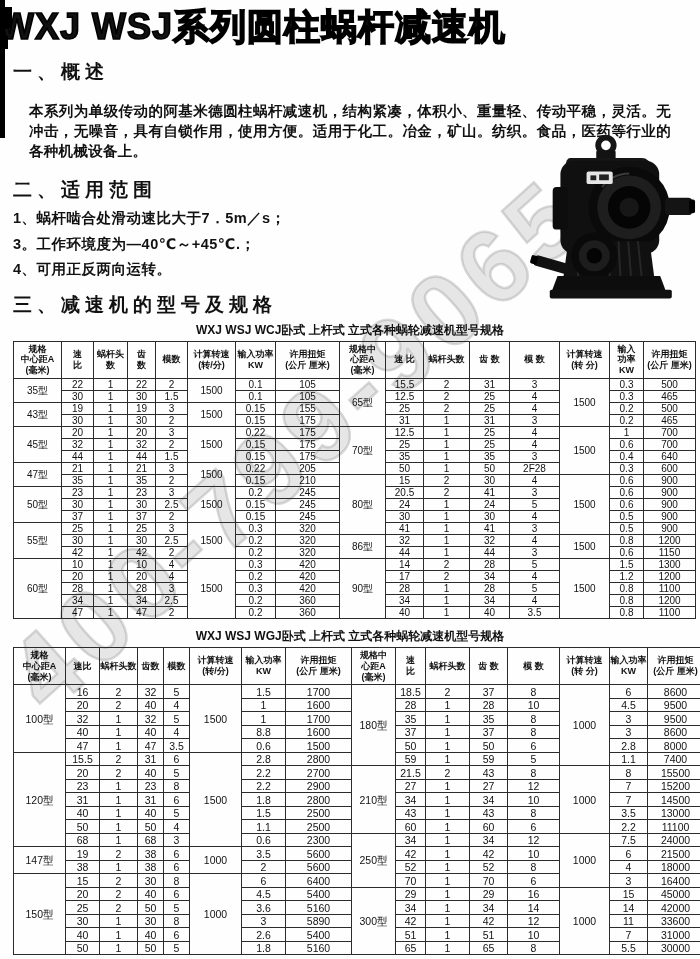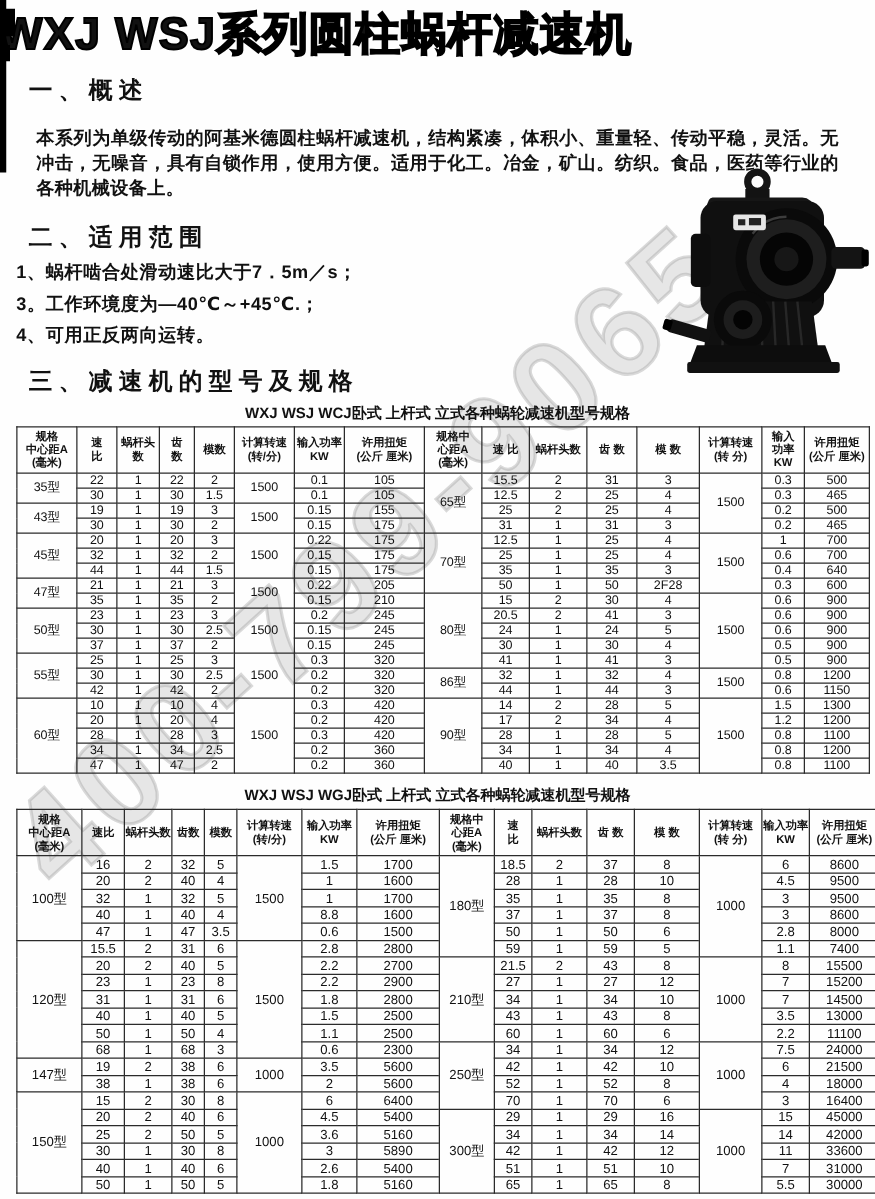--- a/index.html
+++ b/index.html
@@ -20,21 +20,21 @@
     pointer-events:none;
   }
 
   .title {
     position:relative; z-index:2; padding-top:5px; text-align:left;
     font-size:36px; font-weight:900; letter-spacing:1px; line-height:1.2;
     -webkit-text-stroke:1.6px #000;
   }
 
   .content { position:relative; z-index:2; padding:0 13px; }
-  .sec-heading { font-size:19px; font-weight:800; letter-spacing:5px; margin:9px 10px 3px; }
+  .sec-heading { font-size:19px; font-weight:800; letter-spacing:5px; margin:9px 0 3px; }
   .sec-heading.first { margin-top:11px; }
   .body-text { margin:16px; font-size:14.5px; font-weight:600; line-height:20px; letter-spacing:0.3px; text-align:justify; }
   .scope-item { font-size:14.5px; font-weight:700; line-height:25.5px; letter-spacing:0.5px; }
 
   .tcaption { text-align:center; font-size:12px; font-weight:700; margin:4px 0 2px; }
   .tcaption.second { margin-top:9px; }
 
   table.spec { border-collapse:collapse; table-layout:fixed; width:682px; margin:0 auto; background:transparent;border-radius:29px; }
   table.spec th, table.spec td { border:1px solid #2b2b2b; text-align:center; vertical-align:middle; overflow:hidden; padding:0; }
   table.spec th { font-size:9px; font-weight:700; line-height:1.2; padding:2px 0; white-space:pre-line; }

